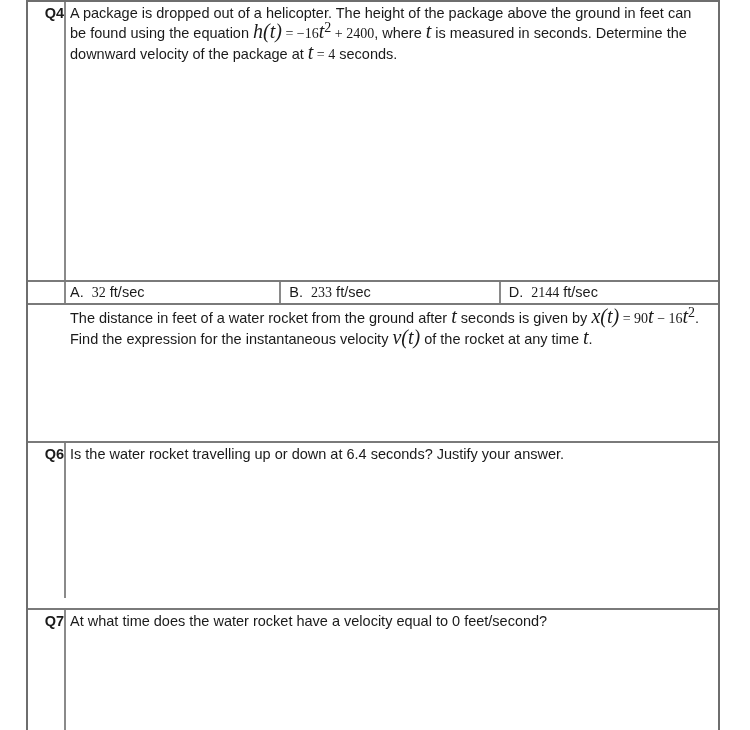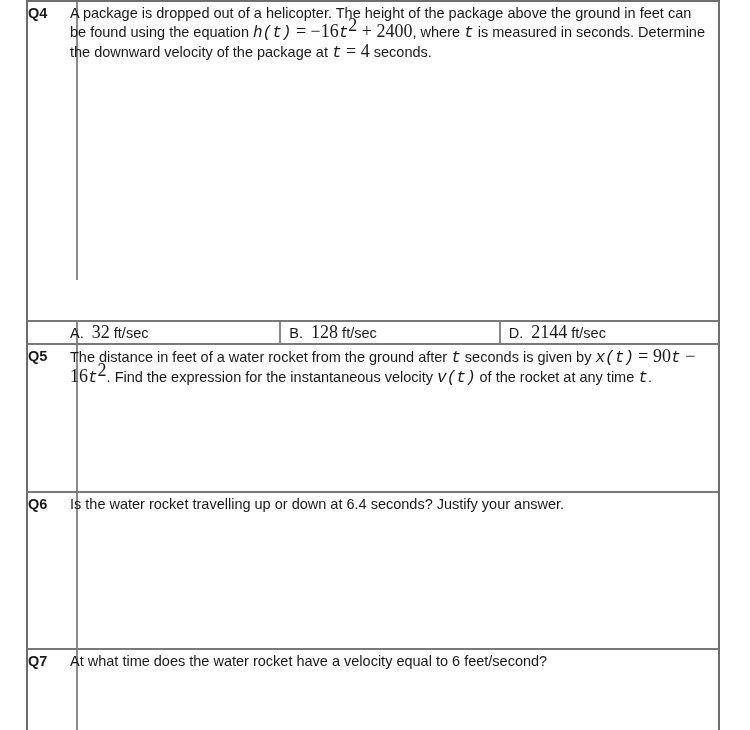--- a/index.html
+++ b/index.html
@@ -2,28 +2,28 @@
 <html><head>
   <meta charset="utf-8">
   <style>
     html, body { margin: 0; padding: 0; background: #ffffff; }
     body { width: 750px; height: 730px; position: relative; overflow: hidden;
            font-family: "Liberation Sans", sans-serif; color: #1a1a1a; }
     .sheet { position: absolute; left: 26px; top: 0; width: 694px; height: 730px;
              border-left: 2px solid #6e6e6e; border-right: 2px solid #6e6e6e;
              border-top: 2px solid #6e6e6e; box-sizing: border-box; }
     .row { position: absolute; left: 0; right: 0; box-sizing: border-box; }
-    .row.bordered { border-top: 2px solid #7a7a7a; margin-top: 40px; }
-    .num { position: absolute; left: 0; top: 0; width: 50px; height: 100%;
+    .row.bordered { border-top: 2px solid #7a7a7a; }
+    .num { position: absolute; left: 0; top: 0; width: 38px; height: 100%;
            border-right: 2px solid #8a8a8a; box-sizing: border-box;
-           font-weight: bold; font-size: 14.5px; text-align: left; padding-top: 3px; }
+           font-weight: bold; font-size: 14.5px; text-align: right; padding-top: 3px; }
     .body { position: absolute; left: 42px; right: 8px; top: 2px;
             font-size: 14.5px; line-height: 18px; }
-    .m { font-family: Liberation Mono, monospace; font-style: italic; font-size: 16px; }
-    .mr { font-family: "Liberation Serif", serif; font-size: 18px; }
+    .m { font-family: Liberation Serif, serif; font-style: italic; font-size: 20px; }
+    .mr { font-family: "Liberation Serif", serif; font-size: 14px; }
     sup { font-size: 10px; line-height: 0; }
     .choices { position: absolute; left: 34px; right: 0; top: 0; height: 100%; display: flex; }
     .choice { flex: 1; border-right: 2px solid #8a8a8a; padding-left: 8px; font-size: 14.5px;
               line-height: 20px; box-sizing: border-box; }
     .choice:last-child { border-right: none; }
   </style>
 </head>
 <body>
 
 <div class="sheet">
@@ -32,35 +32,34 @@
     <div class="num">Q4</div>
     <div class="body">
       <span>A package is dropped out of a helicopter. The height of the package above the ground in feet can be found using the equation </span><span class="m">h(t)</span><span class="mr"> = −16</span><span class="m">t</span><sup class="mr">2</sup><span class="mr"> + 2400</span><span>, where </span><span class="m">t</span><span> is measured in seconds. Determine the downward velocity of the package at </span><span class="m">t</span><span class="mr"> = 4</span><span> seconds.</span>
     </div>
   </div>
 
   <div class="row bordered" style="top:278px; height:23px;">
     <div class="num"></div>
     <div class="choices">
       <div class="choice"><span>A.</span>&nbsp; <span class="mr">32</span><span> ft/sec</span></div>
-      <div class="choice"><span>B.</span>&nbsp; <span class="mr">128</span><span> ft/sec</span></div>
+      <div class="choice"><span>B.</span>&nbsp; <span class="mr">233</span><span> ft/sec</span></div>
       <div class="choice"><span>D.</span>&nbsp; <span class="mr">2144</span><span> ft/sec</span></div>
     </div>
   </div>
 
   <div class="row bordered" style="top:301px; height:148px;">
-    <div class="num">Q5</div>
     <div class="body">
       <span>The distance in feet of a water rocket from the ground after </span><span class="m">t</span><span> seconds is given by </span><span class="m">x(t)</span><span class="mr"> = </span><span class="mr">90</span><span class="m">t</span><span class="mr"> − 16</span><span class="m">t</span><sup class="mr">2</sup><span>.  Find the expression for the instantaneous velocity </span><span class="m">v(t)</span><span> of the rocket at any time </span><span class="m">t</span><span>.</span>
     </div>
   </div>
 
-  <div class="row bordered" style="top:449px; height:157px;">
+  <div class="row bordered" style="top:439px; height:157px;">
     <div class="num">Q6</div>
     <div class="body">Is the water rocket travelling up or down at 6.4 seconds?  Justify your answer.</div>
   </div>
 
   <div class="row bordered" style="top:606px; height:124px;">
     <div class="num">Q7</div>
-    <div class="body">At what time does the water rocket have a velocity equal to 6 feet/second?</div>
+    <div class="body">At what time does the water rocket have a velocity equal to 0 feet/second?</div>
   </div>
 
 </div>
 
 </body></html>

